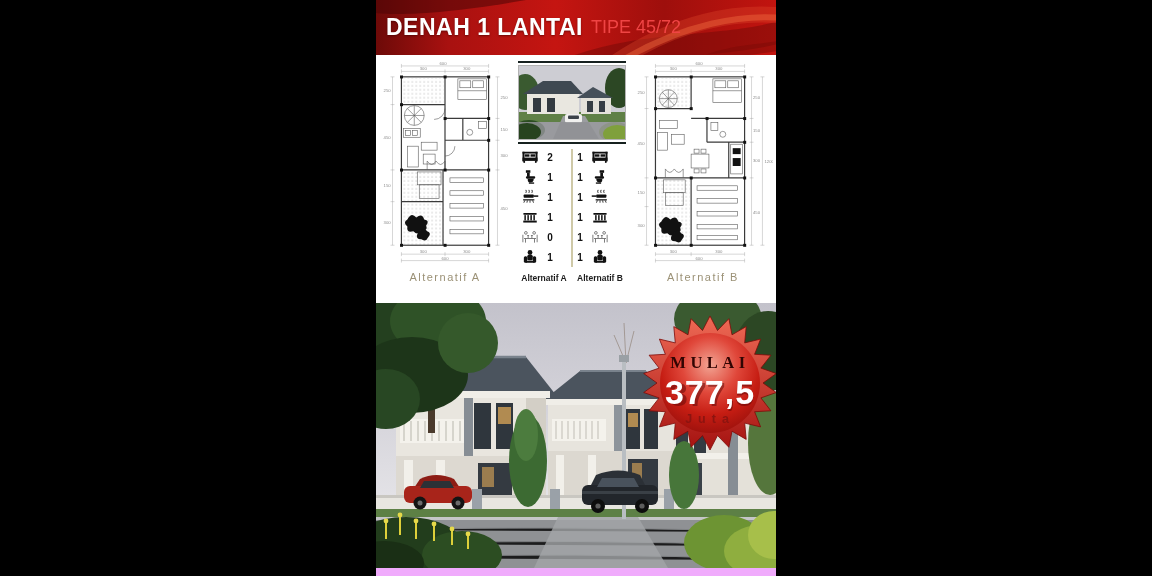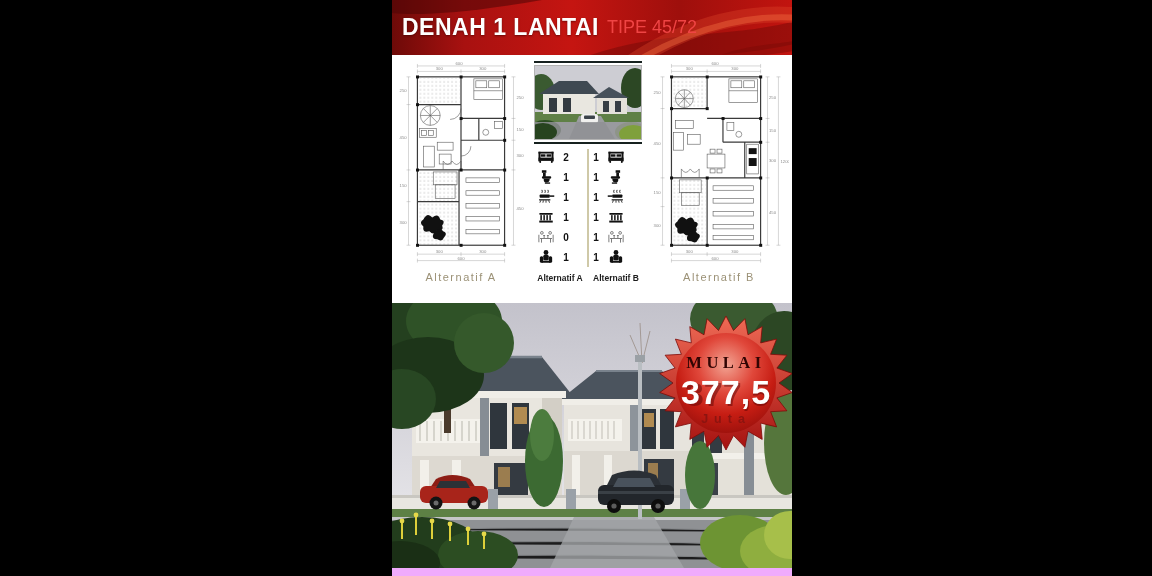--- a/index.html
+++ b/index.html
@@ -1,18 +1,18 @@
 <!DOCTYPE html>
 <html><head>
 <meta charset="utf-8">
 <style>
   html,body{margin:0;padding:0;}
   body{width:1152px;height:576px;background:#000;position:relative;overflow:hidden;
        font-family:"Liberation Sans",sans-serif;}
-  .page{position:absolute;left:392px;top:0;width:400px;height:576px;background:#ffffff;}
+  .page{position:absolute;left:376px;top:0;width:400px;height:576px;background:#ffffff;}
 
   
   .header{position:relative;width:400px;height:55px;overflow:hidden;}
   .header svg{position:absolute;left:0;top:0;}
   .header .titles{position:absolute;left:10px;top:0;height:55px;display:flex;align-items:center;gap:8px;}
   .title-main{color:#ffffff;font-weight:bold;font-size:23px;letter-spacing:.5px;
               text-shadow:0 1px 2px rgba(60,0,0,.6);white-space:nowrap;}
   .title-sub{color:#ef4444;font-size:18px;font-weight:400;white-space:nowrap;}
 
   

